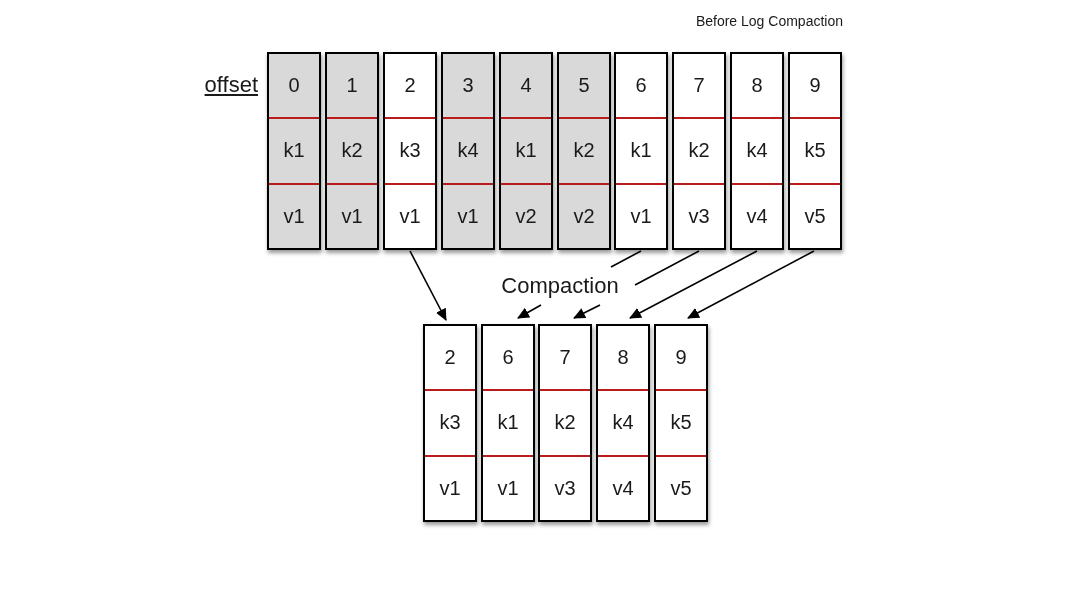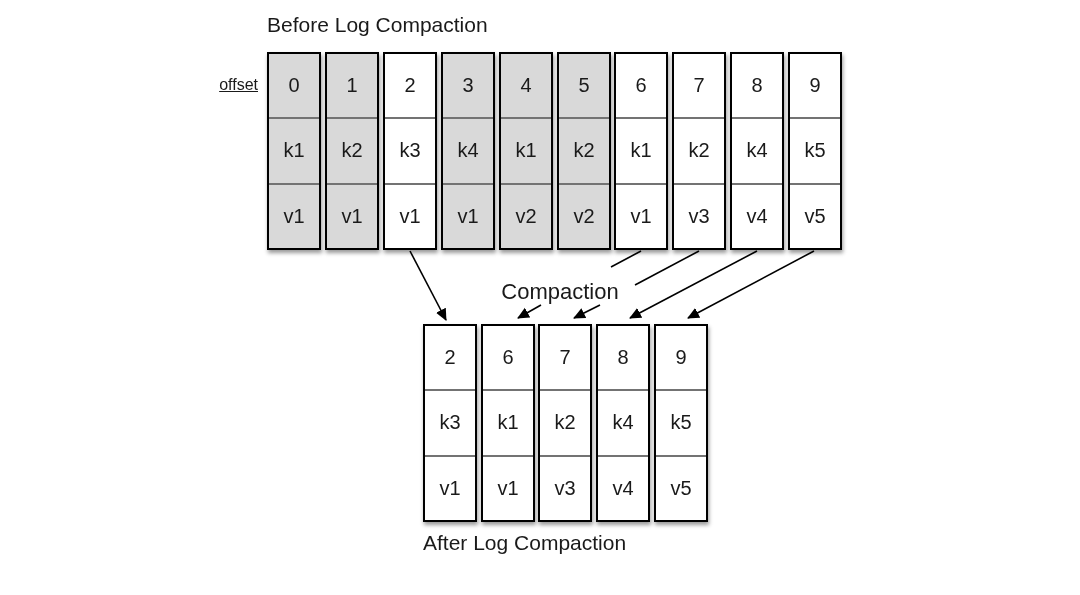--- a/index.html
+++ b/index.html
@@ -11,44 +11,43 @@
   #canvas {
     position: relative;
     width: 1080px;
     height: 595px;
     background: #ffffff;
     overflow: hidden;
     color: #1a1a1a;
   }
   .title {
     position: absolute;
-    text-align: left;
-    font-size: 21px;
+    text-align: right;
+    font-size: 14px;
     color: #1a1a1a;
     white-space: nowrap;
   }
   #before-title { left: 267px; top: 13px; width: 576px; }
   #after-title  { left: 423px; top: 531px; width: 285px; }
   #compaction-label {
     position: absolute;
     left: 460px; top: 273px; width: 200px;
     text-align: center;
     font-size: 22px;
     color: #1a1a1a;
-    margin-top: 6px;
   }
   .row-label {
     position: absolute;
     right: 822px;
     width: 120px;
     height: 66px;
     display: flex;
     align-items: center;
     justify-content: flex-end;
-    font-size: 16px;
+    font-size: 22px;
     color: #1a1a1a;
     text-decoration: underline;
   }
   #row-label-offset { top: 52px; }
   #row-label-key    { top: 118px; }
   #row-label-value  { top: 184px; }
   .col {
     position: absolute;
     width: 54px;
     height: 198px;
@@ -60,21 +59,21 @@
     box-shadow: 1px 3px 4px rgba(0,0,0,0.40);
   }
   .cell {
     flex: 1 1 0;
     display: flex;
     align-items: center;
     justify-content: center;
     font-size: 20px;
     color: #1a1a1a;
   }
-  .cell + .cell { border-top: 2px solid #737373; }
+  .cell + .cell { border-top: 2px solid #b91c1c; }
   #arrow-layer {
     position: absolute;
     left: 0; top: 0;
     width: 1080px;
     height: 595px;
     pointer-events: none;
   }
 </style>
 </head>
 <body>
@@ -161,21 +160,20 @@
         <div class="cell">k4</div>
         <div class="cell">v4</div>
       </div>
       <div class="col" style="left: 654px; top: 324px; background: rgb(255, 255, 255);">
         <div class="cell">9</div>
         <div class="cell">k5</div>
         <div class="cell">v5</div>
       </div>
     </div>
 
-  <div id="after-title" class="title">After Log Compaction</div>
 
   <svg id="arrow-layer" viewBox="0 0 1080 595" xmlns="http://www.w3.org/2000/svg">
     <defs>
       <marker id="ah" markerUnits="userSpaceOnUse" markerWidth="14" markerHeight="12" refX="11" refY="6" orient="auto">
         <polygon points="0,0.5 12,6 0,11.5" fill="#000000"></polygon>
       </marker>
     </defs>
 
     <g stroke="#000000" stroke-width="1.6">
       <line x1="410" y1="251" x2="446" y2="320" marker-end="url(#ah)"></line>

